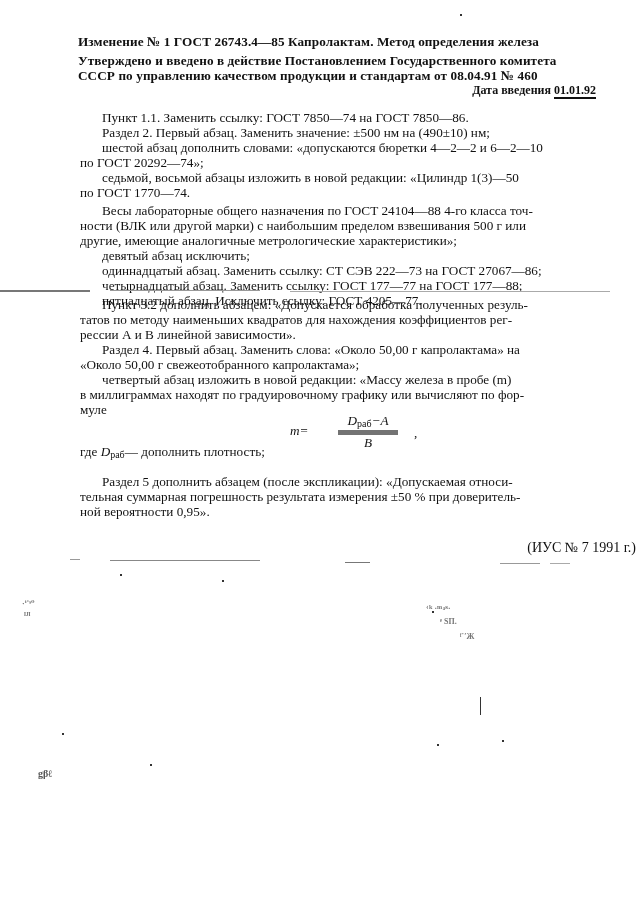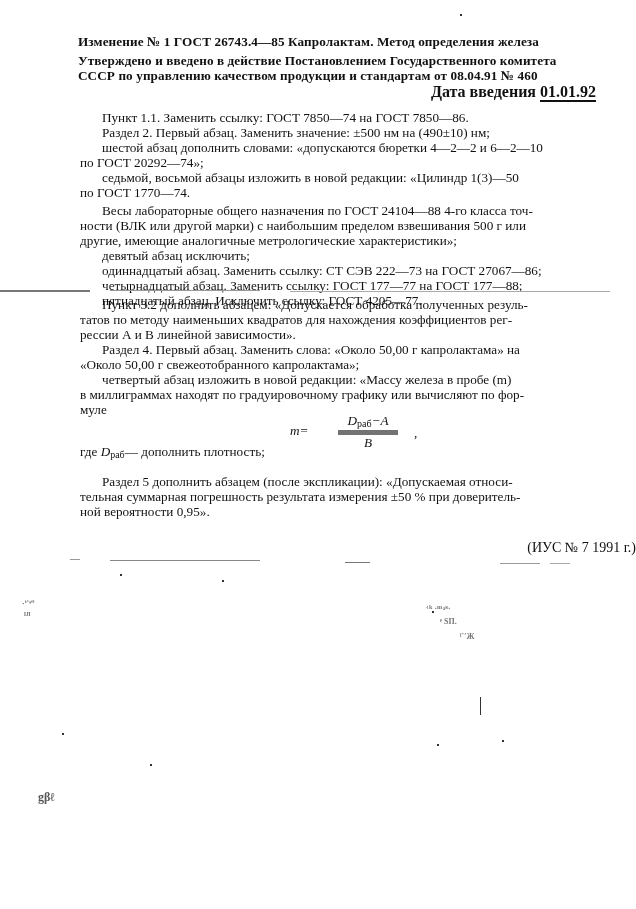--- a/index.html
+++ b/index.html
@@ -4,21 +4,21 @@
 <style>
   html, body { margin: 0; padding: 0; background: #ffffff; }
   body { width: 636px; height: 909px; position: relative; overflow: hidden;
          font-family: "Liberation Serif", "DejaVu Serif", serif; color: #111; }
   .page { position: absolute; left: 0; top: 0; width: 636px; height: 909px; }
   .hdr { position: absolute; left: 78px; width: 520px; font-family: "Liberation Serif", serif;
          font-weight: bold; font-size: 13.2px; line-height: 16px; letter-spacing: 0.1px; white-space: nowrap; }
   .hdr.h1 { top: 34px; }
   .hdr.h2 { top: 53px; }
   .hdr.h3 { top: 68px; }
-  .date { position: absolute; top: 83px; right: 40px; font-weight: bold; font-size: 16px; white-space: nowrap; }
+  .date { position: absolute; top: 83px; right: 40px; font-weight: bold; font-size: 12px; white-space: nowrap; }
   .date .val { text-decoration: underline; text-decoration-thickness: 2px; text-underline-offset: 3px; }
   .ln { position: absolute; left: 80px; font-size: 13.2px; line-height: 15px; white-space: nowrap; }
   .ind { left: 102px; }
   .rule { position: absolute; height: 2px; background: #555; }
   .formula { position: absolute; left: 290px; top: 413px; font-size: 13.2px; }
   .formula .m { position: absolute; left: 0; top: 10px; font-style: italic; white-space: nowrap; }
   .formula .frac { position: absolute; left: 48px; top: 0; width: 60px; text-align: center; font-style: italic; }
   .formula .num { border-bottom: 5px solid #737373; padding-bottom: 1px; white-space: nowrap; }
   .formula .sub { font-size: 10px; font-style: normal; vertical-align: -2px; }
   .formula .comma { position: absolute; left: 124px; top: 12px; }
@@ -97,14 +97,14 @@
   <div class="speck" style="left:62px; top:733px"></div>
   <div class="speck" style="left:437px; top:744px"></div>
   <div class="speck" style="left:502px; top:740px"></div>
   <div class="speck" style="left:150px; top:764px"></div>
   <div class="speck" style="left:460px; top:14px"></div>
   <div class="noise-text" style="left:22px; top:598px">·ⁱ˚ˢ⁰</div>
   <div class="noise-text" style="left:24px; top:611px">ᴵᴶᴵ</div>
   <div class="noise-text" style="left:426px; top:601px">‹ₖ .ₘₐₛ.</div>
   <div class="noise-text" style="left:440px; top:617px">ᵉ SП.</div>
   <div class="noise-text" style="left:460px; top:632px">ᶠ˙ʹЖ</div>
-  <div class="noise-text" style="left:38px; top:790px; font-size:12px; color:#555">gβℓ</div>
+  <div class="noise-text" style="left:38px; top:768px; font-size:10px; color:#555">gβℓ</div>
 </div>
 
 </body></html>

